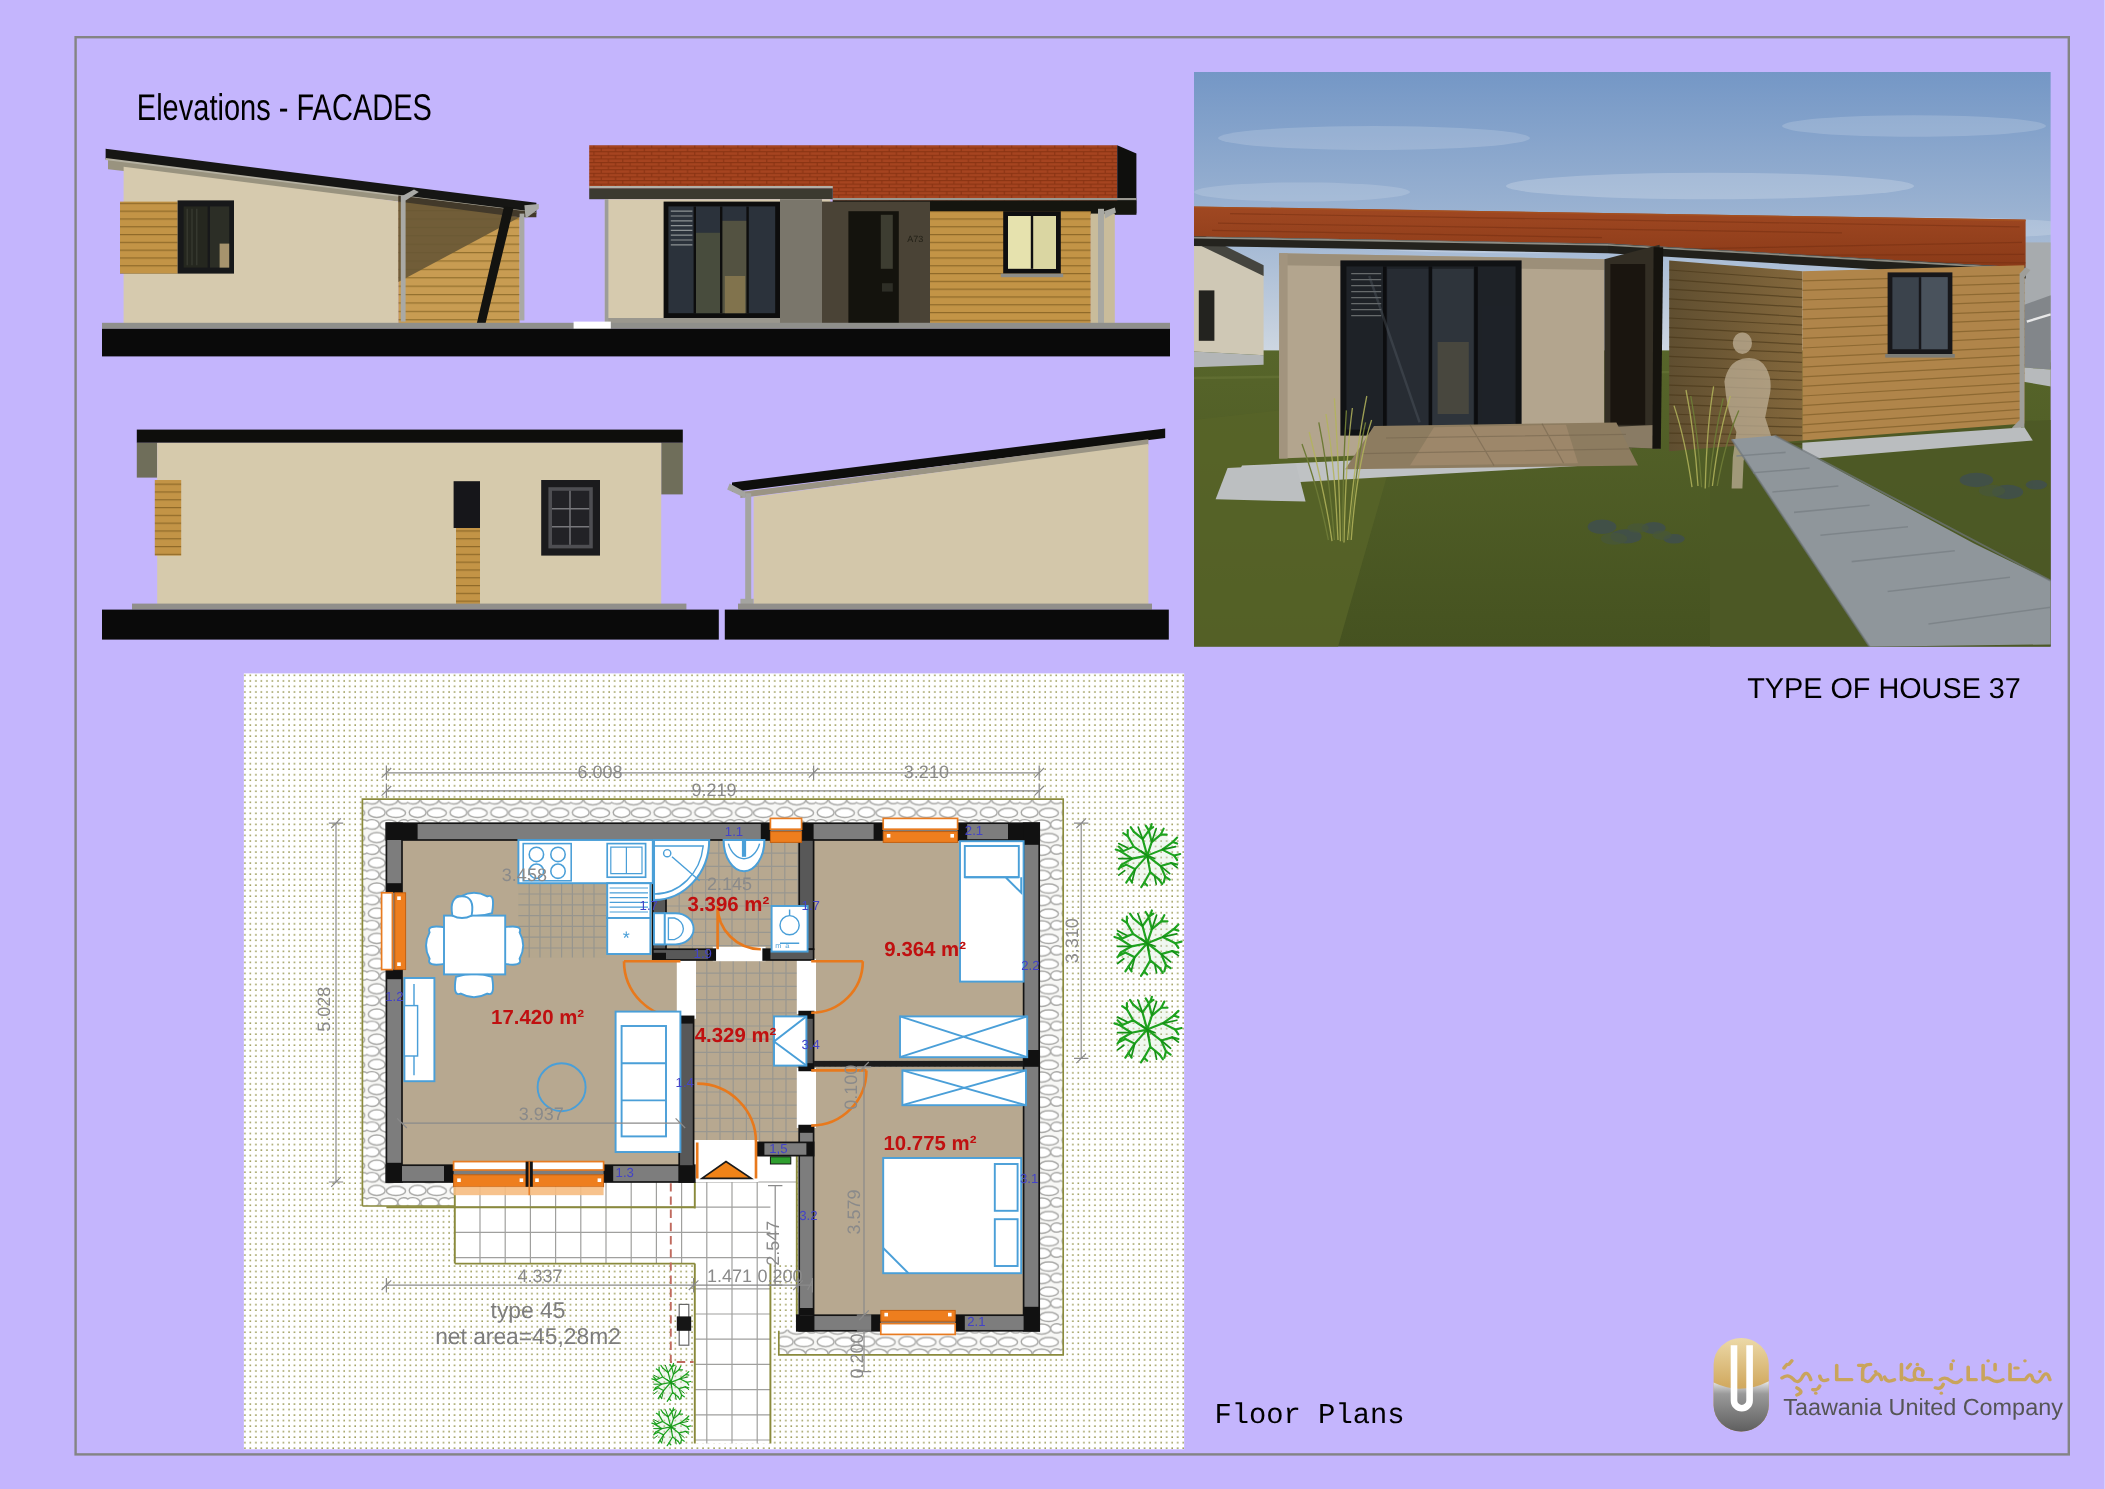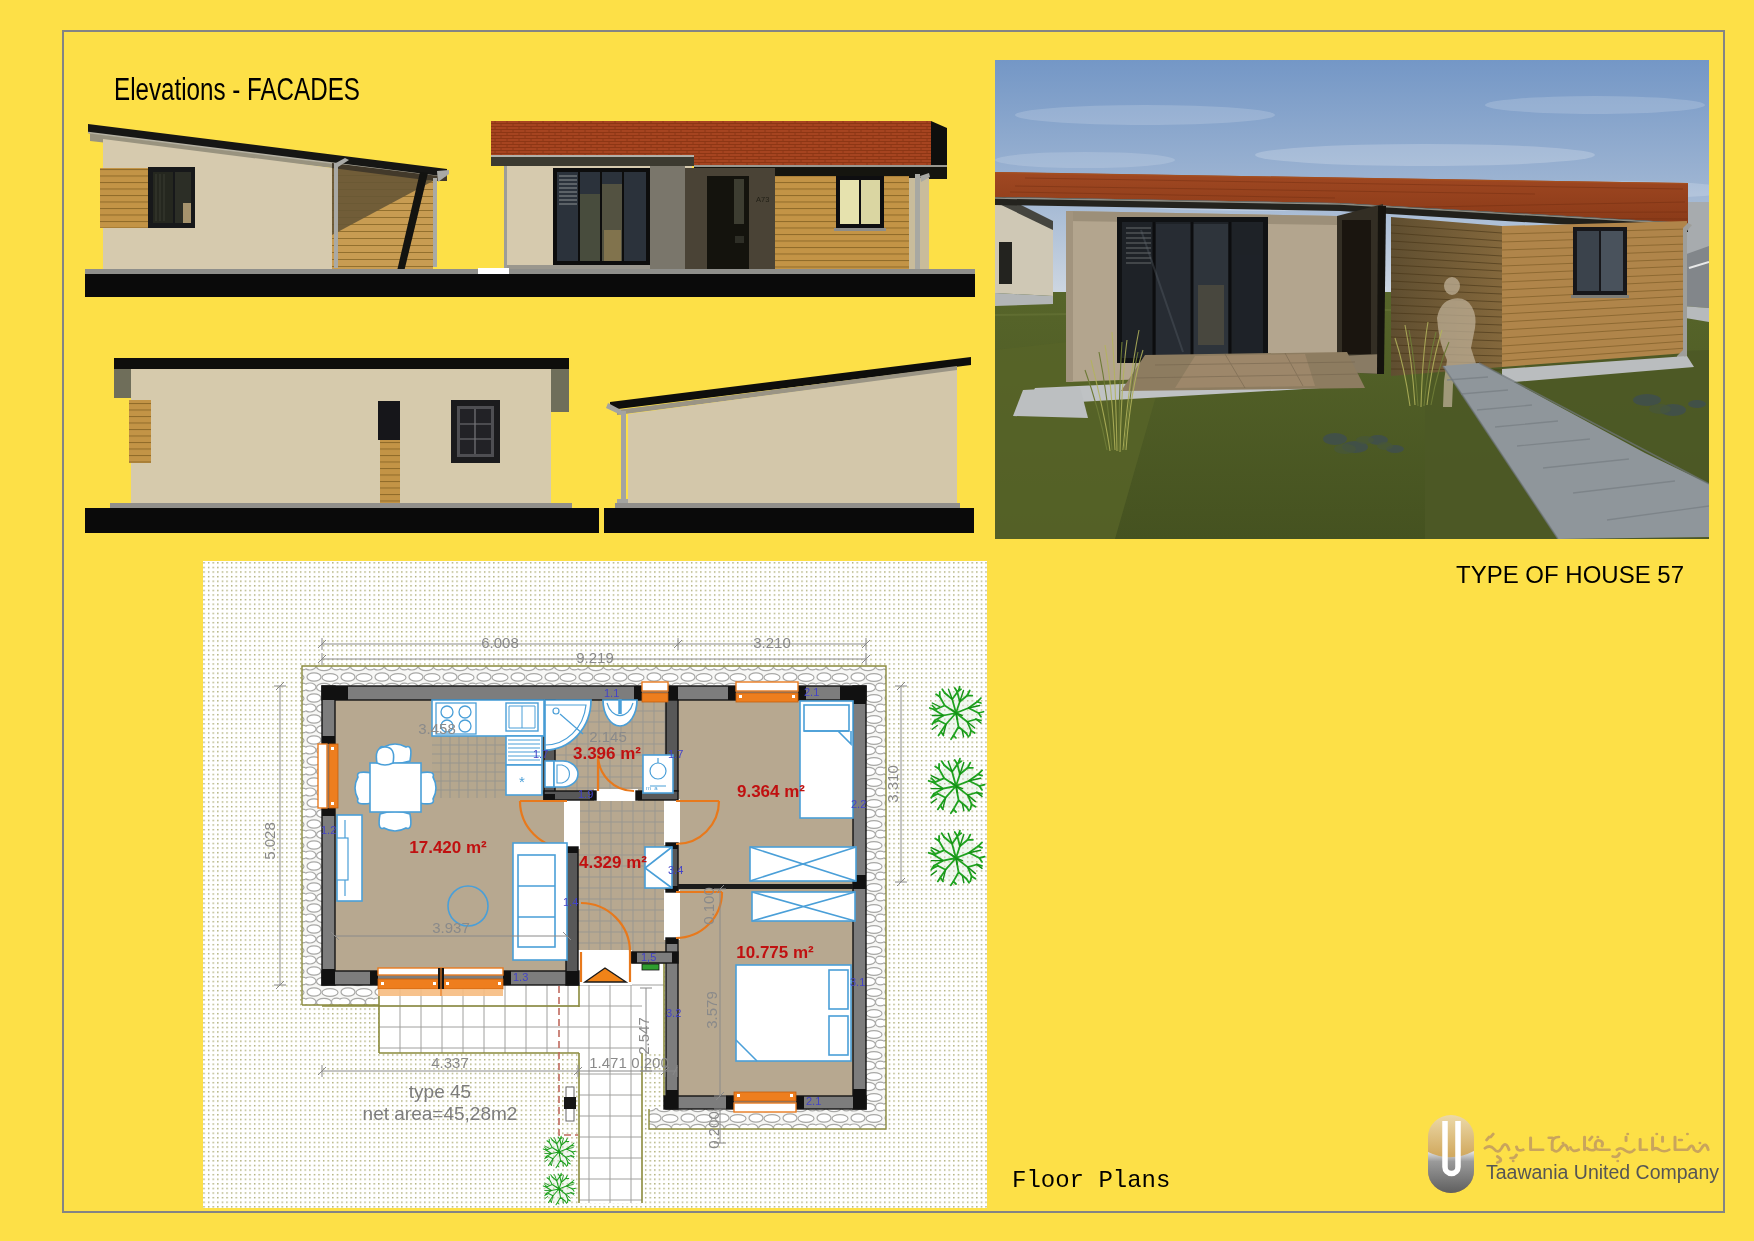--- a/index.html
+++ b/index.html
@@ -1,16 +1,16 @@
 <!DOCTYPE html>
 <html><head>
 <meta charset="utf-8">
 <style>
   html,body{margin:0;padding:0;background:#fff;}
-  .page{position:relative;width:1754px;height:1241px;background:#fde047;overflow:hidden;
+  .page{position:relative;width:1754px;height:1241px;background:#c4b5fd;overflow:hidden;
         font-family:"Liberation Sans",sans-serif;}
   svg{display:block;}
   .abs{position:absolute;}
 </style>
 </head>
 <body>
 <div class="page">
 
 <div class="abs" style="left:62px;top:30px;width:1659px;height:1179px;border:2px solid #848484;"></div>
 
@@ -269,21 +269,21 @@
 <ellipse cx="702" cy="344" rx="9" ry="4"></ellipse>
 </g>
 <g fill="#47573a" opacity="0.7">
 <ellipse cx="350" cy="389" rx="11" ry="5"></ellipse>
 <ellipse cx="390" cy="386" rx="8" ry="4"></ellipse>
 <ellipse cx="665" cy="349" rx="11" ry="5"></ellipse>
 <ellipse cx="370" cy="380" rx="9" ry="4"></ellipse>
 </g>
 </svg>
 
-<div class="abs" style="left:1456px;top:561px;font-size:24px;color:#000;">TYPE OF HOUSE 57</div>
+<div class="abs" style="left:1456px;top:561px;font-size:24px;color:#000;">TYPE OF HOUSE 37</div>
 
 <svg class="abs" id="plan" style="left:203px;top:561px;" width="784" height="647" viewBox="203 561 784 647">
 <defs>
   <pattern id="dots" width="4.6" height="4.6" patternUnits="userSpaceOnUse">
     <rect width="4.6" height="4.6" fill="#ffffff"></rect>
     <rect x="1" y="1" width="1.3" height="1.3" fill="#8f8f44" opacity="0.9"></rect>
   </pattern>
   <pattern id="stone" width="34" height="21" patternUnits="userSpaceOnUse">
     <rect width="34" height="21" fill="#f7f7f5"></rect>
     <g fill="#ffffff" stroke="#a8a8a6" stroke-width="1.2">

